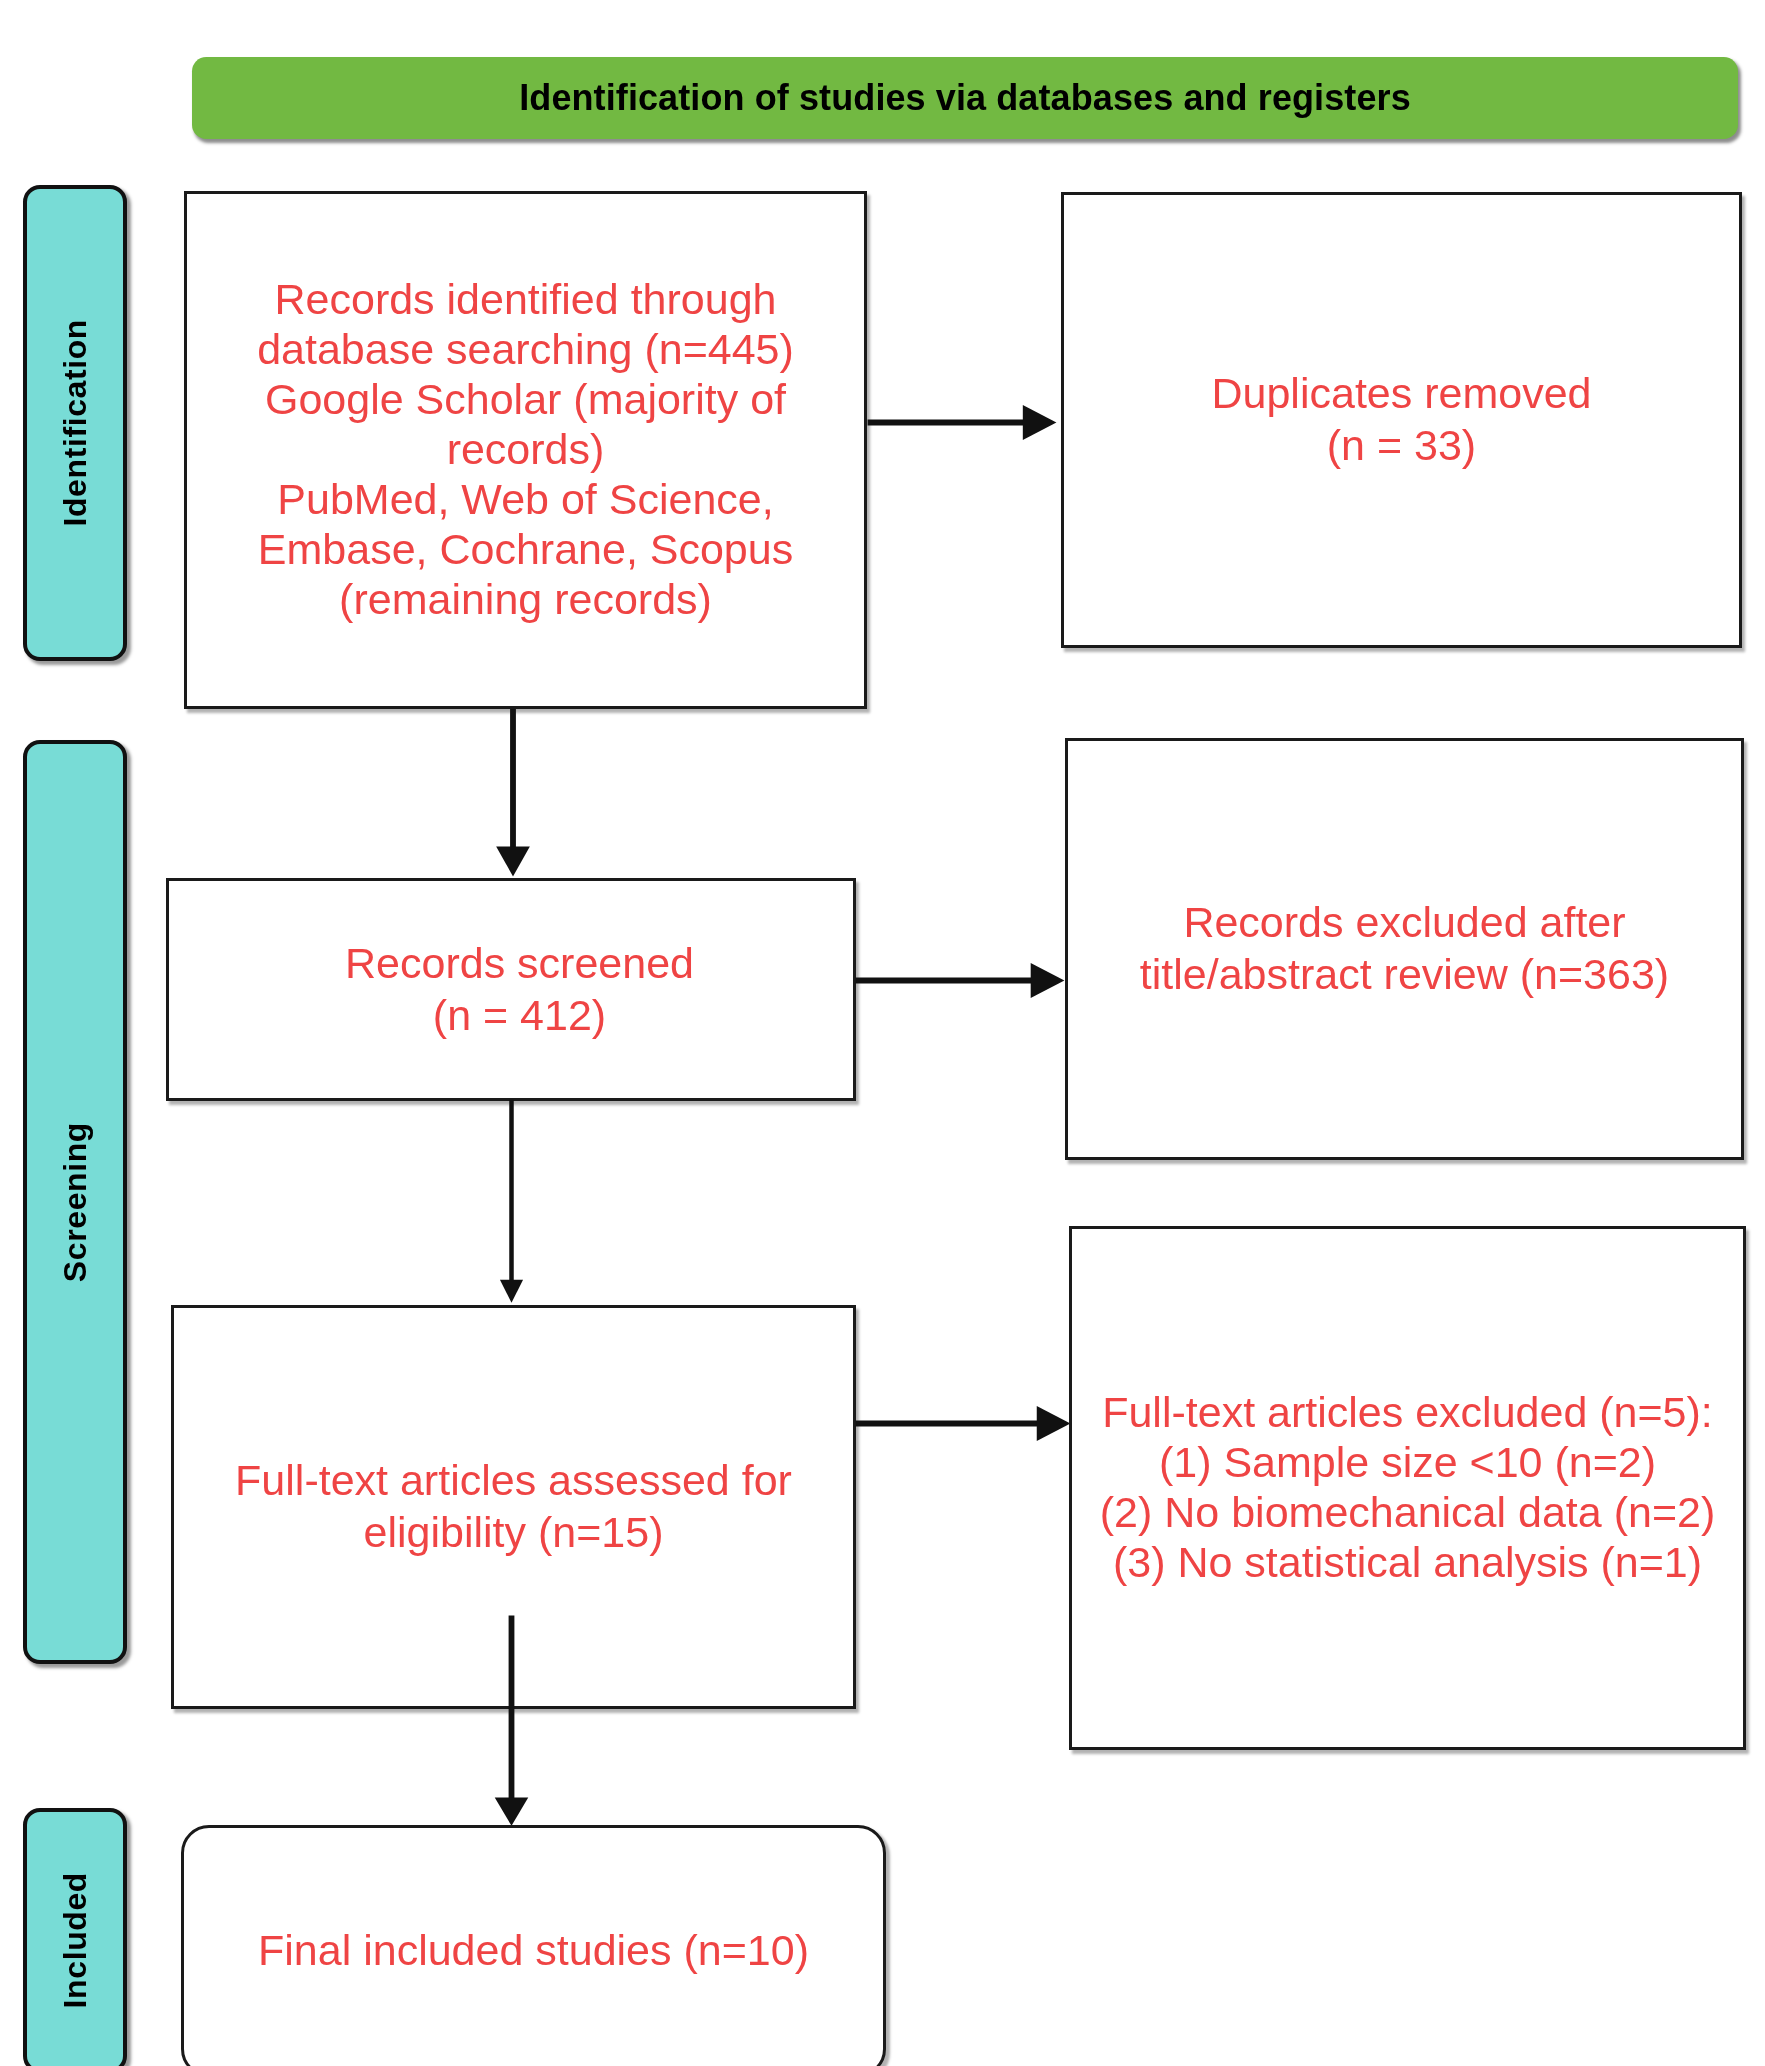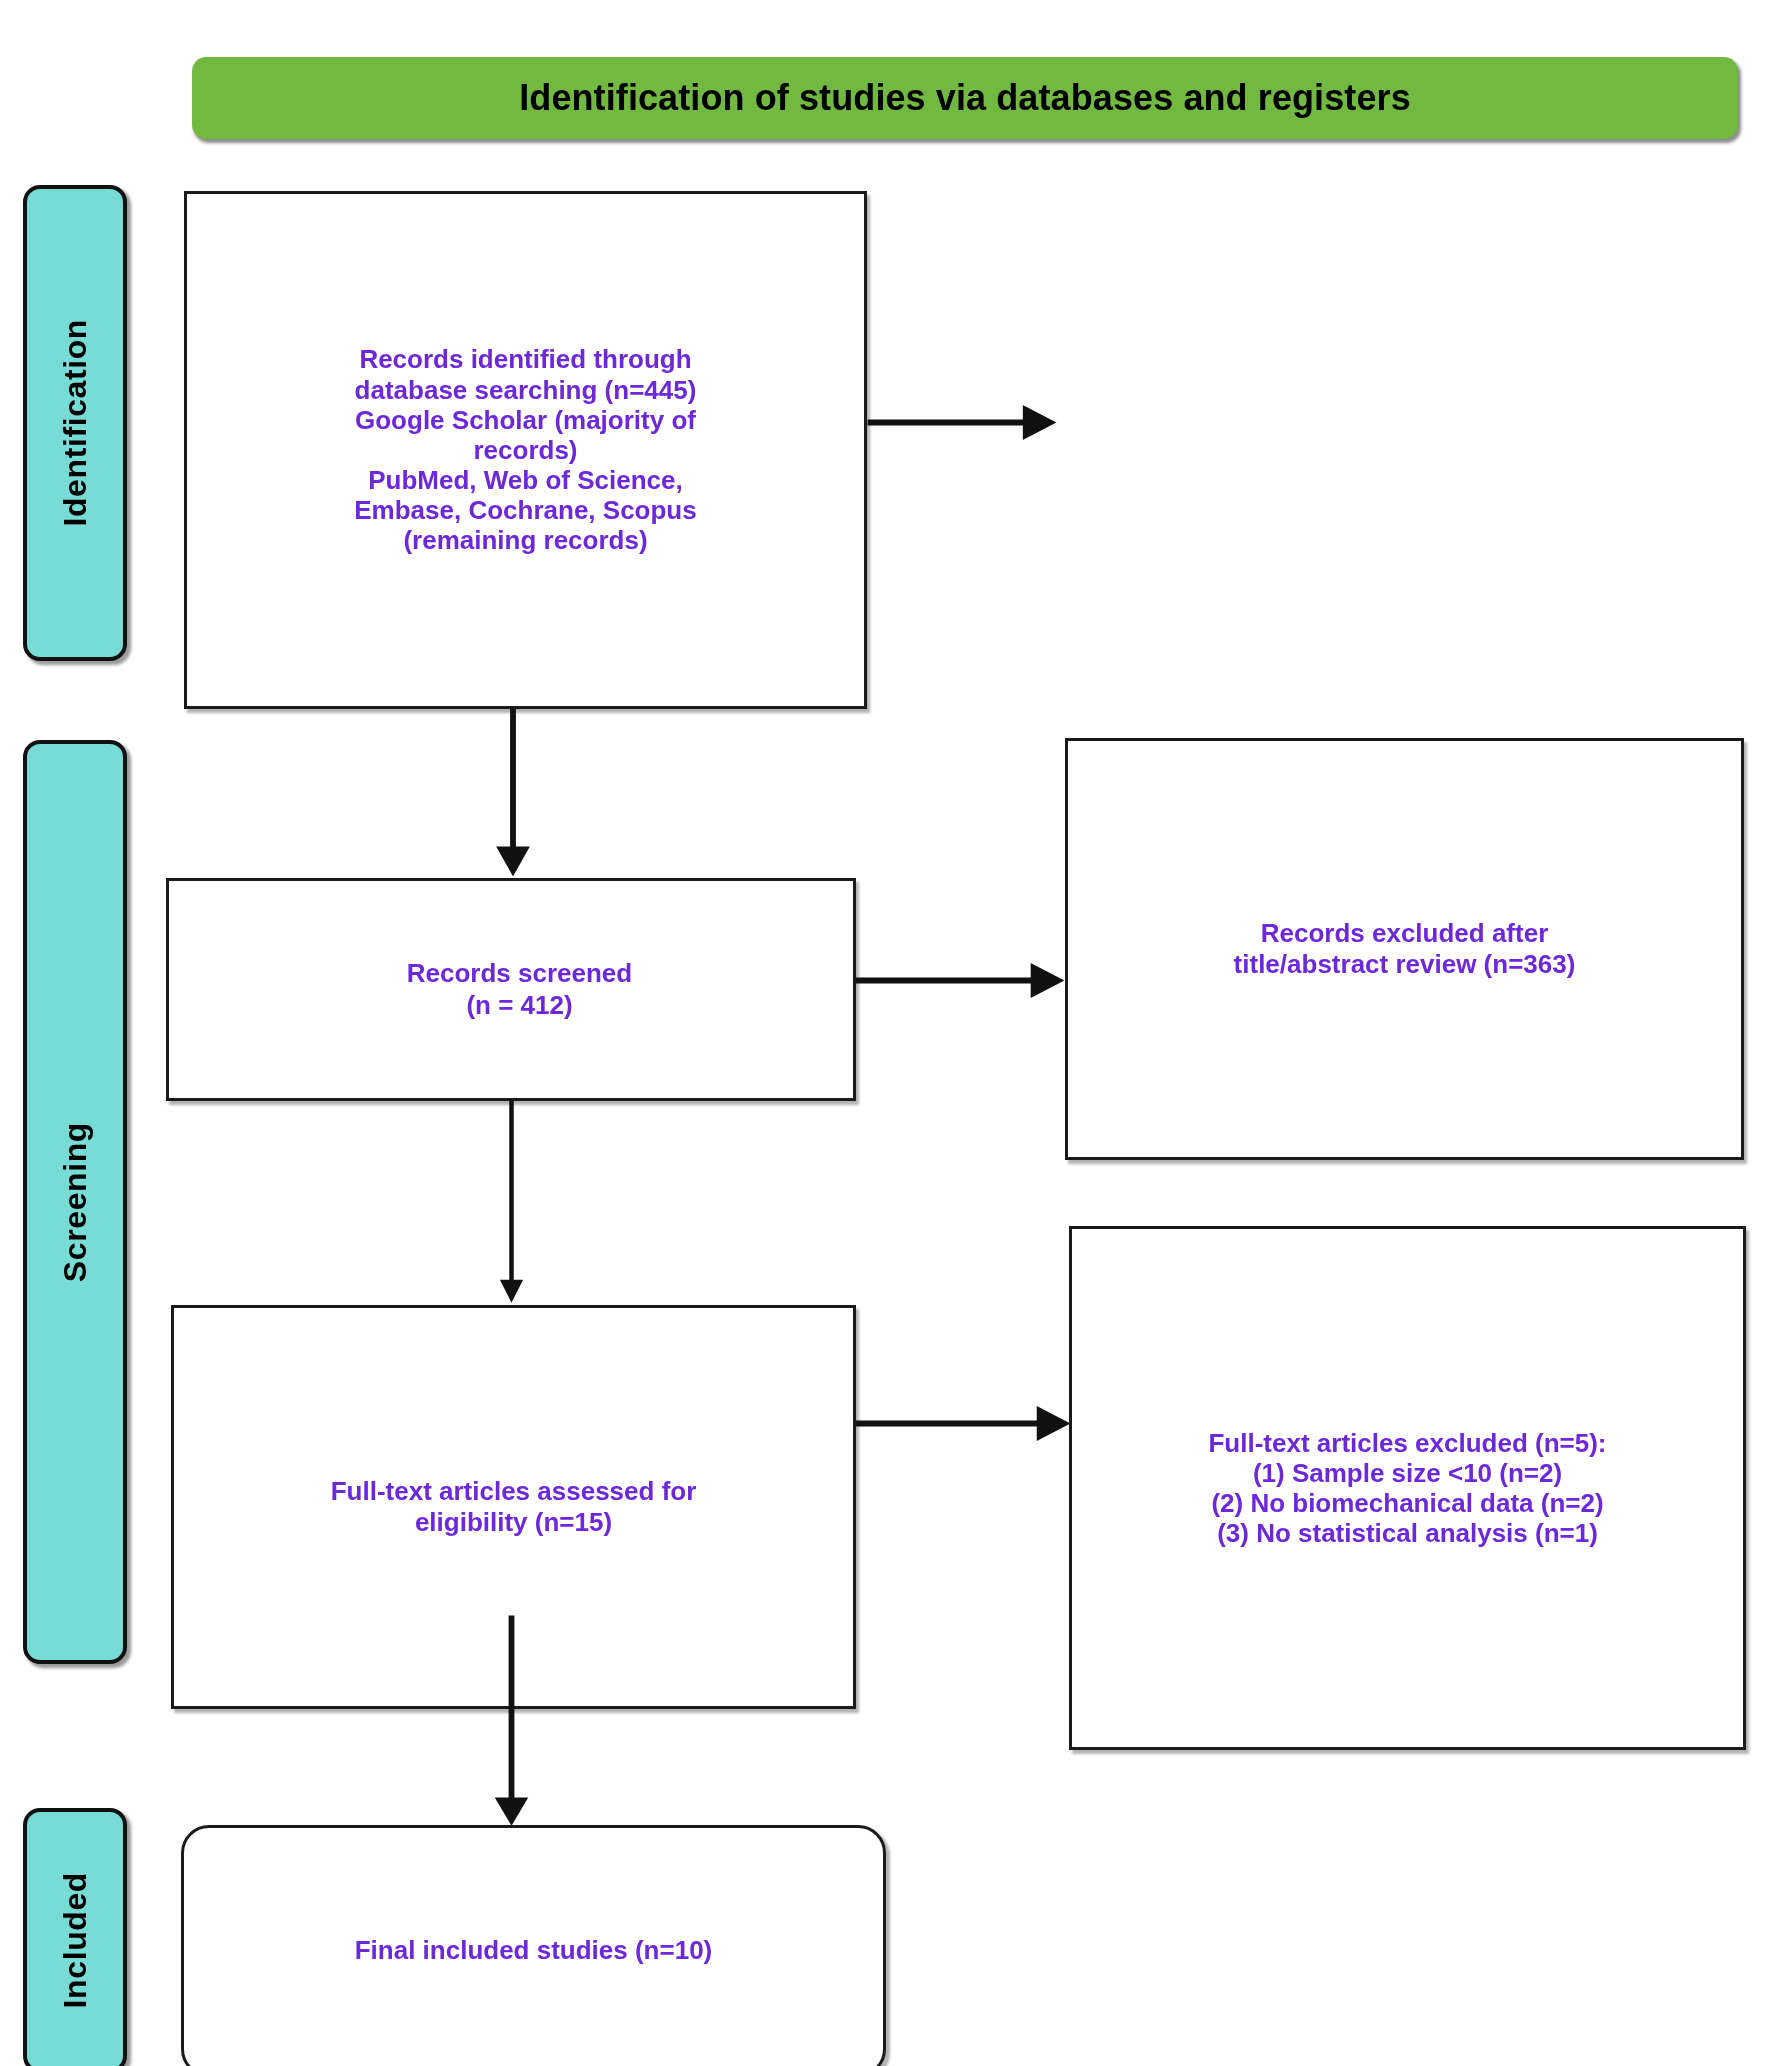--- a/index.html
+++ b/index.html
@@ -71,26 +71,25 @@
     background: #ffffff;
     border: 3.9px solid #1a1a1a;
     box-sizing: border-box;
     box-shadow: 3.2px 3.9px 2.6px rgba(0,0,0,0.30);
     display: flex;
     align-items: center;
     justify-content: center;
     text-align: center;
   }
   .fbox-text {
-    font-size: 26px;
+    font-size: 43px;
     line-height: 1.20;
-    color: #6d28d9;
+    color: #ef4444;
     padding: 0 11.6px;
     white-space: pre-line;
-    font-weight: bold;
   }
   .fbox-text.tight { line-height: 1.16; }
 
   
   .conn { position: absolute; }
   .conn svg { display: block; overflow: visible; }
 </style>
 </head>
 <body>
 
@@ -122,20 +121,24 @@
 (remaining records)</span>
   </div>
 
   <div class="conn" style="left:865px; top:366px; width:194px; height:43px;">
     <svg width="194" height="43" viewBox="0 0 300 66" aria-hidden="true">
       <line x1="4" y1="33" x2="252" y2="33" stroke="#111111" stroke-width="9"></line>
       <polygon points="244,6 296,33 244,60" fill="#111111"></polygon>
     </svg>
   </div>
 
+  <div class="fbox" style="left:1061px; top:157px; width:681px; height:456px;">
+    <span class="fbox-text">Duplicates removed
+(n = 33)</span>
+  </div>
 
   <div class="conn" style="left:487px; top:674px; width:52px; height:170px;">
     <svg width="52" height="170" viewBox="0 0 80 262" aria-hidden="true">
       <line x1="40" y1="0" x2="40" y2="222" stroke="#111111" stroke-width="9"></line>
       <polygon points="14,212 66,212 40,258" fill="#111111"></polygon>
     </svg>
   </div>
 
   <div class="fbox" style="left:166px; top:843px; width:690px; height:223px;padding-left:17px;">
     <span class="fbox-text">Records screened

